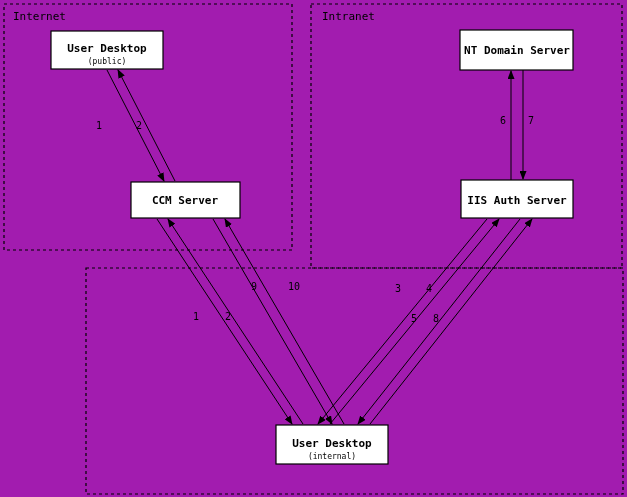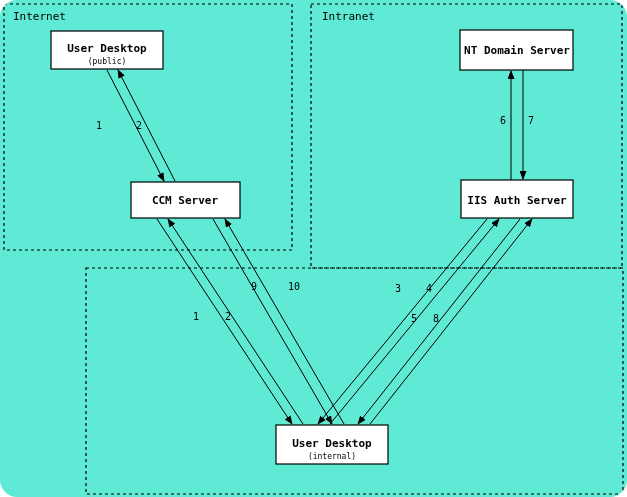--- a/index.html
+++ b/index.html
@@ -4,24 +4,23 @@
 <style>
   html, body {
     margin: 0;
     padding: 0;
     background: #ffffff;
   }
   #diagram-root {
     position: relative;
     width: 627px;
     height: 497px;
-    background: #5eead4;
+    background: #a21caf;
     font-family: "DejaVu Sans Mono", monospace;
     overflow: hidden;
-    border-radius: 17px;
   }
   svg.canvas {
     position: absolute;
     top: 0;
     left: 0;
     width: 627px;
     height: 497px;
   }
   .zone-label {
     font-family: "DejaVu Sans Mono", monospace;

